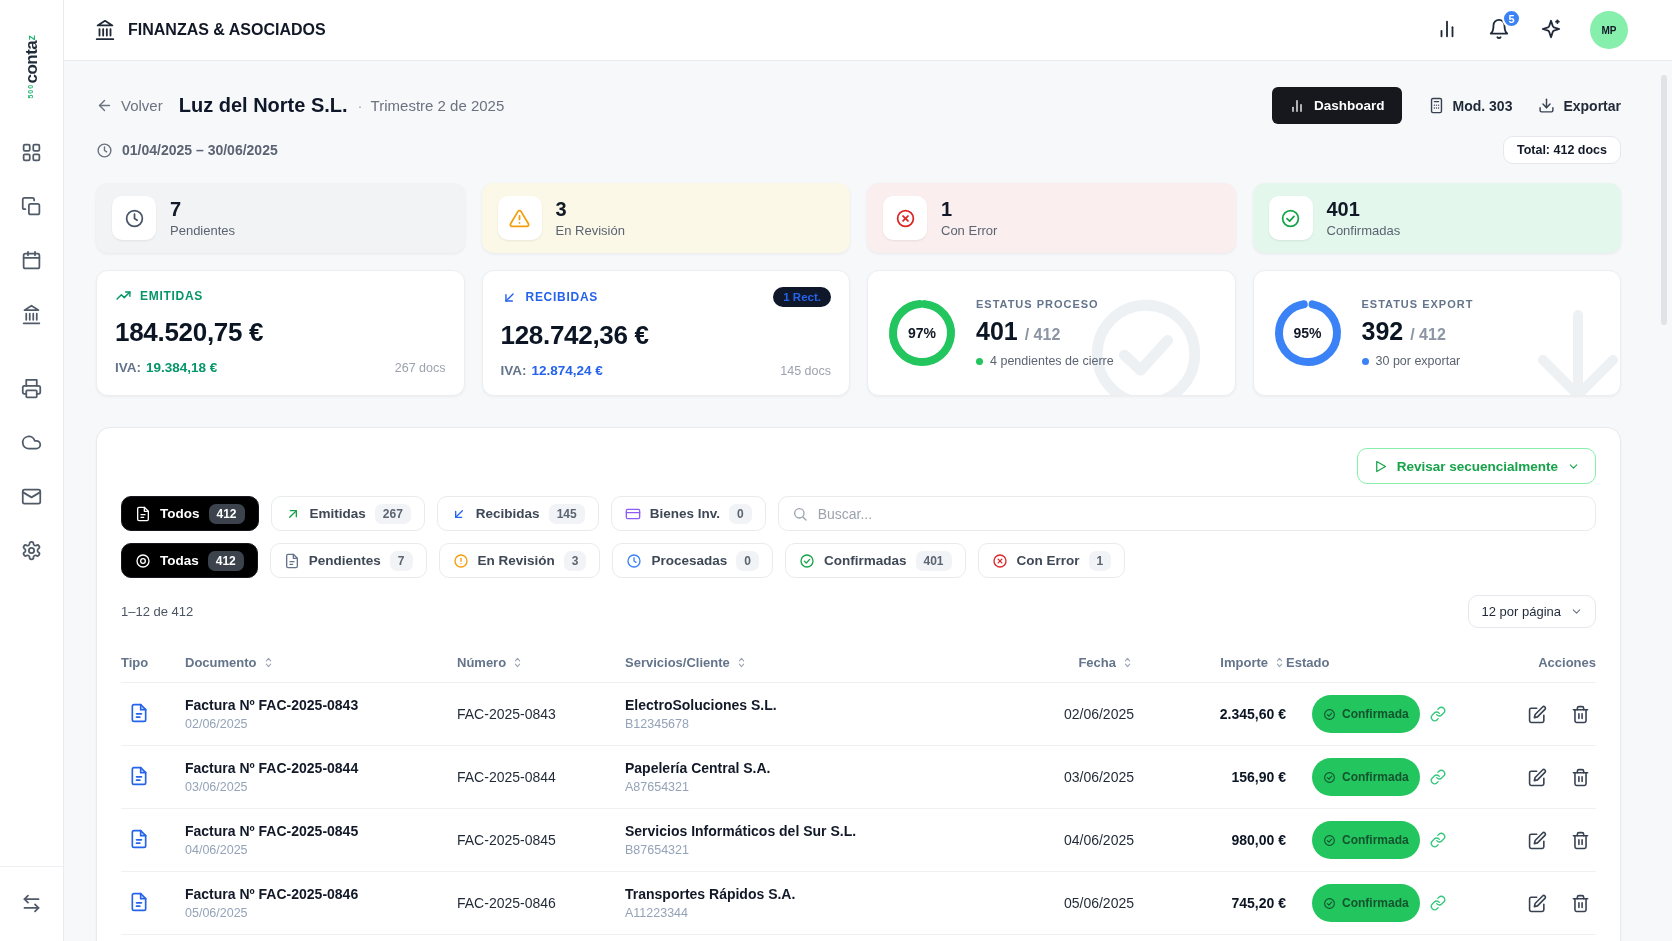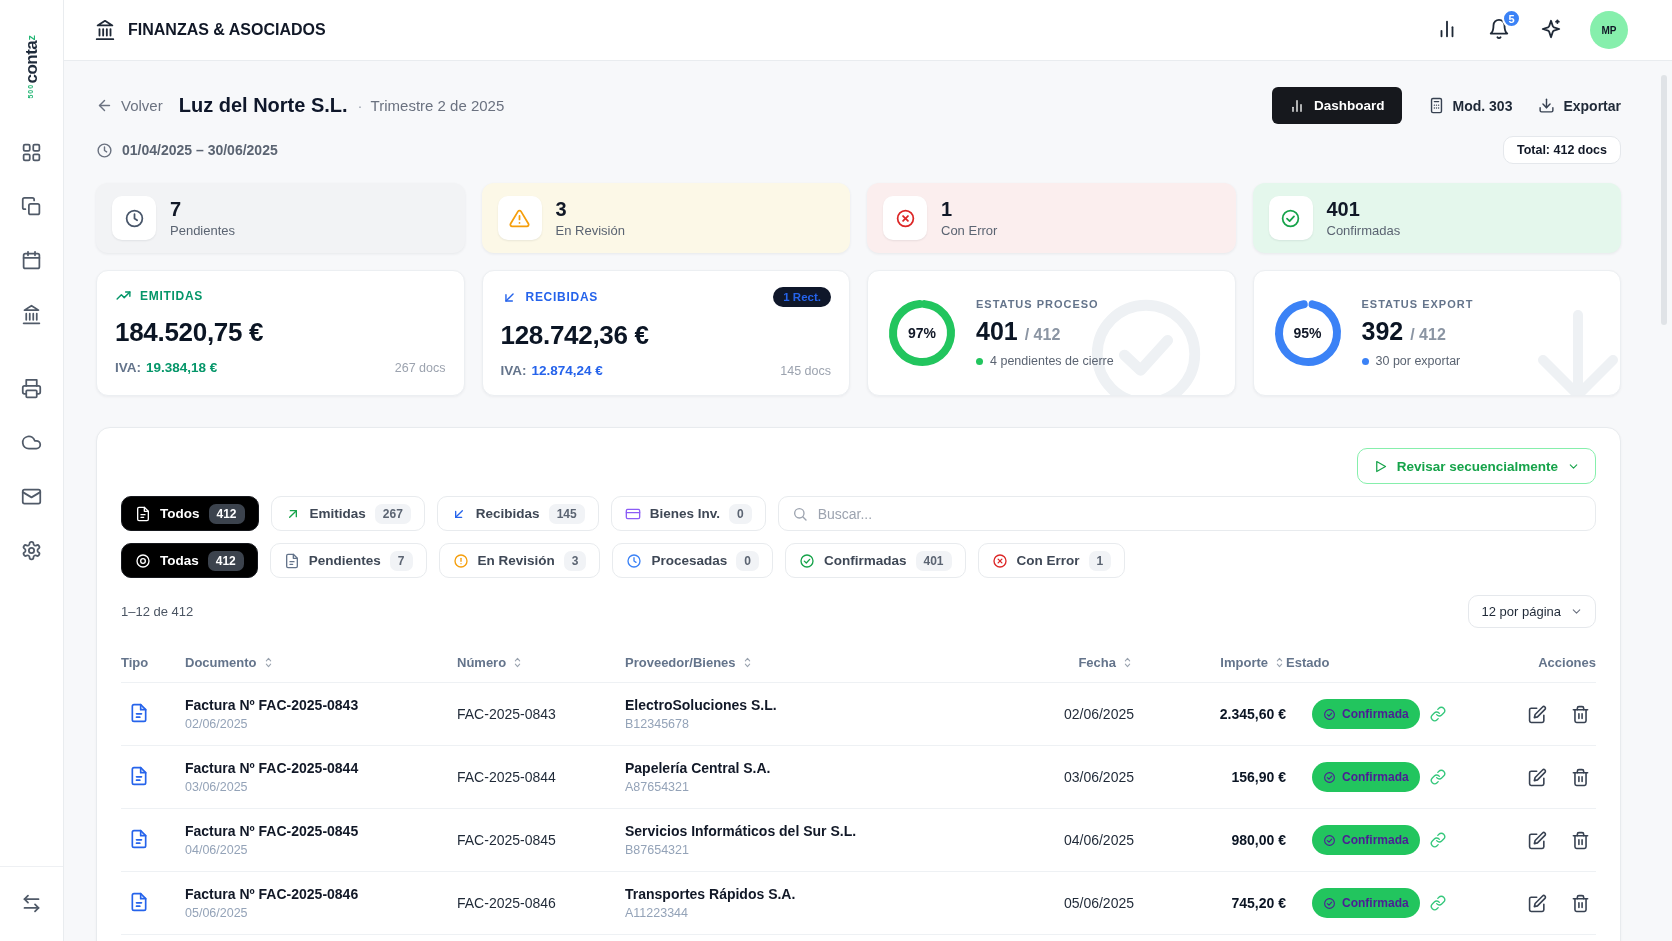--- a/index.html
+++ b/index.html
@@ -157,22 +157,22 @@
   .th .sort { width:13px; height:13px; color:#9aa3af; }
   .trow { height:63px; border-top:1px solid #eef1f4; cursor:pointer; }
   .td { font-size:14px; color:#1f2937; }
   .td.right { text-align:right; }
   .file-ic { width:20px; height:20px; color:#2563eb; display:inline-flex; margin-left:8px; }
   .doc-title { font-size:14px; font-weight:bold; color:#111827; }
   .sub { font-size:12.5px; color:#94a3b8; margin-top:4px; }
   .prov-name { font-size:14px; color:#111827; font-weight:bold; }
   .amount { font-weight:bold; color:#0b1524; }
   .estado-cell { display:flex; align-items:center; gap:10px; padding-left:26px; }
-  .badge-ok { display:inline-flex; align-items:center; gap:6px; background:#22c55e; color:#4c1d95;
-    border-radius:999px; height:30px; padding:0 11px; font-size:12px; font-weight:bold; }
+  .badge-ok { display:inline-flex; align-items:center; gap:6px; background:#22c55e; color:#14532d;
+    border-radius:999px; height:38px; padding:0 11px; font-size:12px; font-weight:bold; }
   .badge-ok .ic { width:13px; height:13px; }
   .link-ic { width:16px; height:16px; color:#34c77b; display:inline-flex; cursor:pointer; }
   .actions-cell { display:flex; justify-content:flex-end; gap:24px; padding-right:6px; }
   .act-btn { width:19px; height:19px; background:none; border:none; color:#374151; cursor:pointer; padding:0; }
   .act-btn .ic { width:19px; height:19px; }
 
   
   .scroll-hint { position:fixed; right:5px; top:75px; width:6px; height:250px; border-radius:3px;
     background:#d6dade; opacity:.7; z-index:30; }
 </style>
@@ -707,21 +707,21 @@
         <div class="th">
           <span>Número</span>
           <span class="ic sort">
             <svg viewBox="0 0 24 24" fill="none" stroke="currentColor" stroke-width="2" stroke-linecap="round" stroke-linejoin="round">
               <path d="m8 9 4-4.5L16 9"></path>
               <path d="m8 15 4 4.5 4-4.5"></path>
             </svg>
           </span>
         </div>
         <div class="th">
-          <span>Proveedor/Bienes</span>
+          <span>Servicios/Cliente</span>
           <span class="ic sort">
             <svg viewBox="0 0 24 24" fill="none" stroke="currentColor" stroke-width="2" stroke-linecap="round" stroke-linejoin="round">
               <path d="m8 9 4-4.5L16 9"></path>
               <path d="m8 15 4 4.5 4-4.5"></path>
             </svg>
           </span>
         </div>
         <div class="th right">
           <span>Fecha</span>
           <span class="ic sort">

